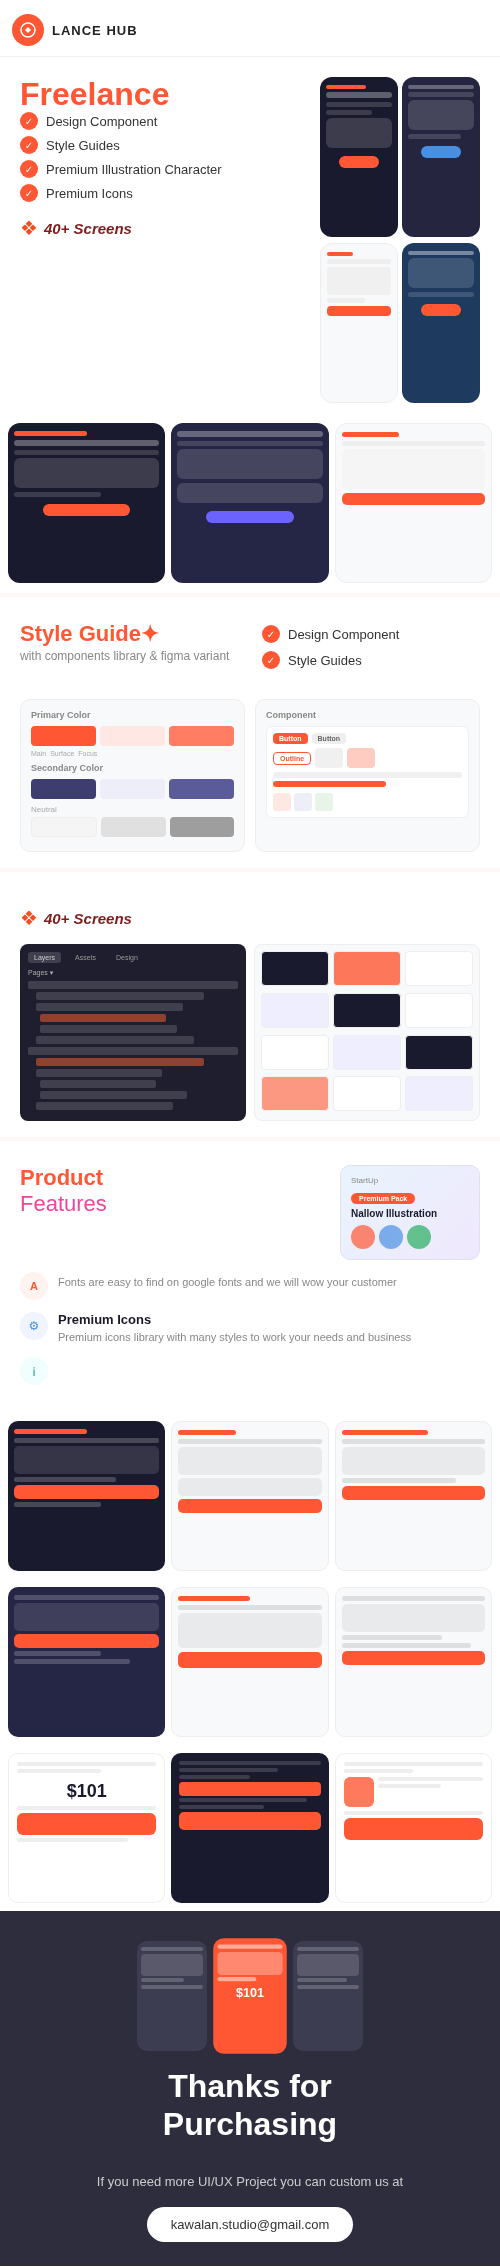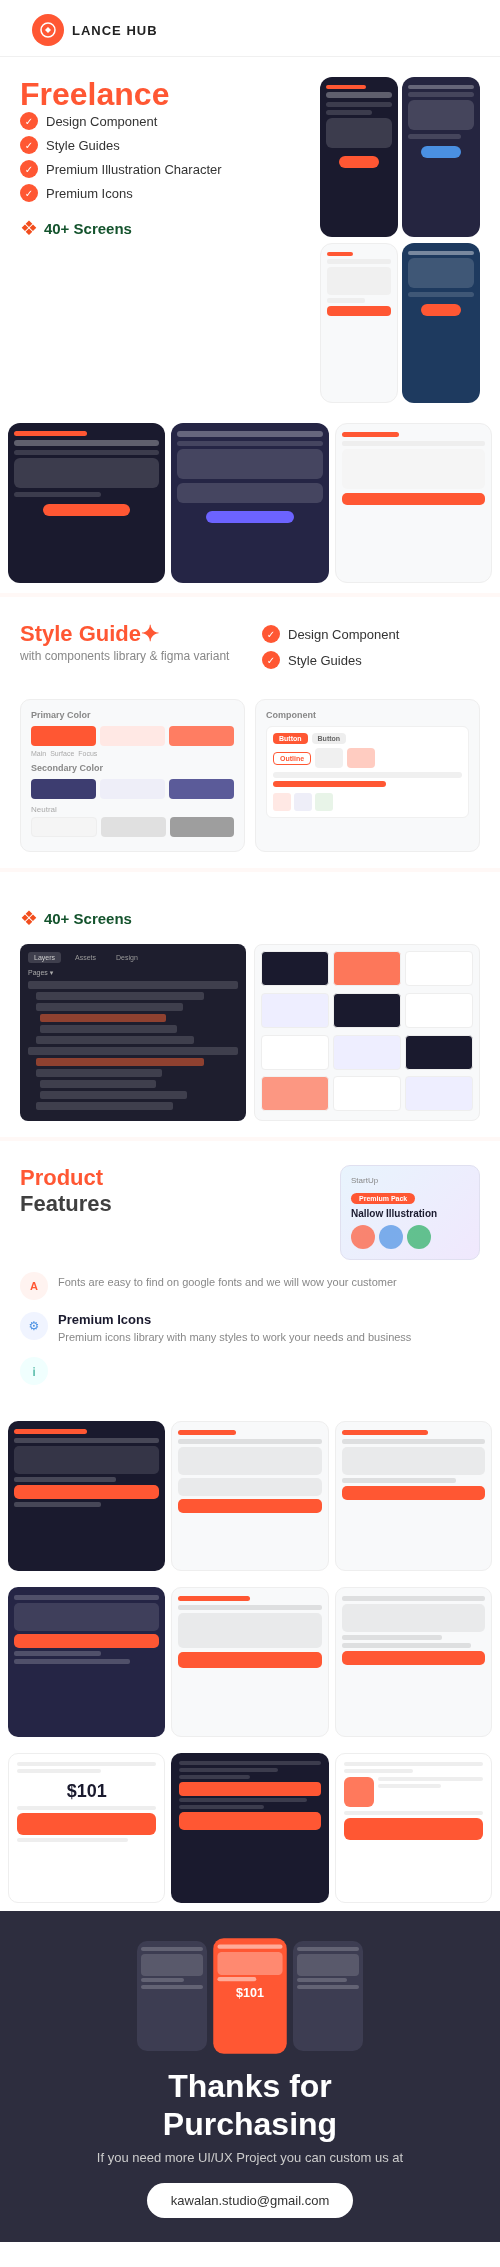--- a/index.html
+++ b/index.html
@@ -6,21 +6,21 @@
     body {
       font-family: 'Segoe UI', Arial, sans-serif;
       background: #ffffff;
       width: 500px;
       overflow-x: hidden;
     }
 
     
     .header {
       background: #ffffff;
-      padding: 14px 20px 10px 32px;
+      padding: 14px 20px 10px 12px;
       display: flex;
       align-items: center;
       gap: 8px;
       border-bottom: 1px solid #f0f0f0;
     }
     .logo-circle {
       width: 32px; height: 32px;
       background: #FF5733;
       border-radius: 50%;
       display: flex; align-items: center; justify-content: center;
@@ -75,21 +75,22 @@
       gap: 6px;
       margin-top: 10px;
     }
     .figma-icon {
       font-size: 20px;
       color: #F24E1E;
     }
     .screens-count {
       font-size: 15px;
       font-weight: 700;
-      color: #14532d;
+      color: #7f1d1d;
+      font-style: italic;
     }
 
     
     .phones-grid {
       display: grid;
       grid-template-columns: 1fr 1fr 1fr;
       gap: 6px;
       padding: 10px 8px;
       background: #fff;
     }
@@ -373,21 +374,21 @@
       background: #FF5733;
       transform: scale(1.05);
     }
     .fp-line { height: 4px; background: rgba(255,255,255,0.2); border-radius: 2px; margin-bottom: 3px; }
     .fp-card { height: 22px; background: rgba(255,255,255,0.15); border-radius: 4px; margin-bottom: 2px; }
     .thanks-title {
       font-size: 32px;
       font-weight: 800;
       color: #fff;
       line-height: 1.2;
-      margin-bottom: 4px;
+      margin-bottom: 28px;
     }
     .thanks-sub {
       font-size: 13px;
       color: #ccc;
       margin-bottom: 16px;
       line-height: 1.5;
     }
     .email-pill {
       display: inline-block;
       background: #fff;
@@ -639,21 +640,21 @@
 </section>
 
 <div class="section-divider"></div>
 
 <section class="product-section">
   <div style="display:flex; gap:10px; align-items:flex-start;">
     <div style="flex:1;">
       <div style="font-size:22px;font-weight:800;line-height:1.2;">
         <span style="color:#FF5733;">Product</span>
       </div>
-      <div style="font-size:22px;font-weight:700;color:#404040;">Features</div>
+      <div style="font-size:22px;font-weight:400;color:#ec4899;">Features</div>
     </div>
 
     <div style="flex:0 0 140px;">
       <div style="background:linear-gradient(135deg,#e8f4fd,#f0e8fd);border-radius:10px;padding:10px;border:1px solid #e0e0f0;min-height:90px;">
         <div style="font-size:8px;color:#888;margin-bottom:2px;">StartUp</div>
         <div style="background:#FF5733;color:white;font-size:7px;font-weight:700;padding:2px 8px;border-radius:10px;display:inline-block;margin-bottom:4px;">Premium Pack</div>
         <div style="font-size:10px;font-weight:700;color:#1a1a2e;">Nallow Illustration</div>
         
         <div style="display:flex;gap:4px;margin-top:6px;">
           <div style="width:24px;height:24px;background:#FF5733;border-radius:50%;opacity:0.7;"></div>

